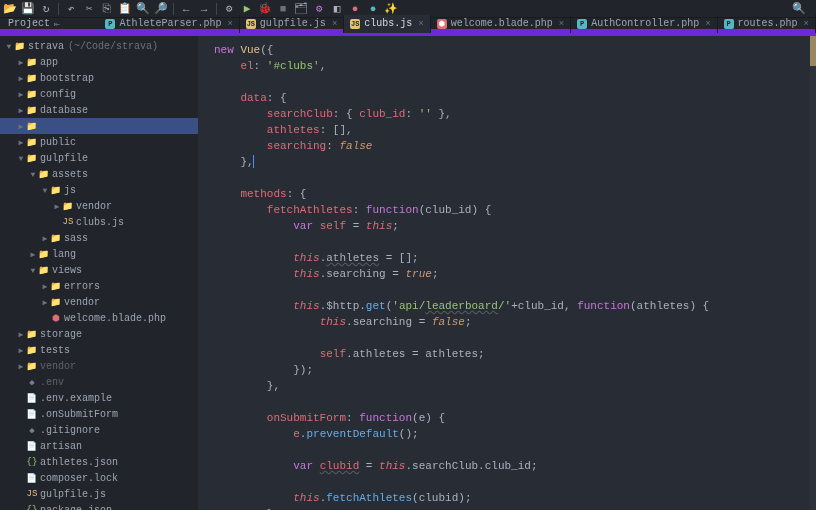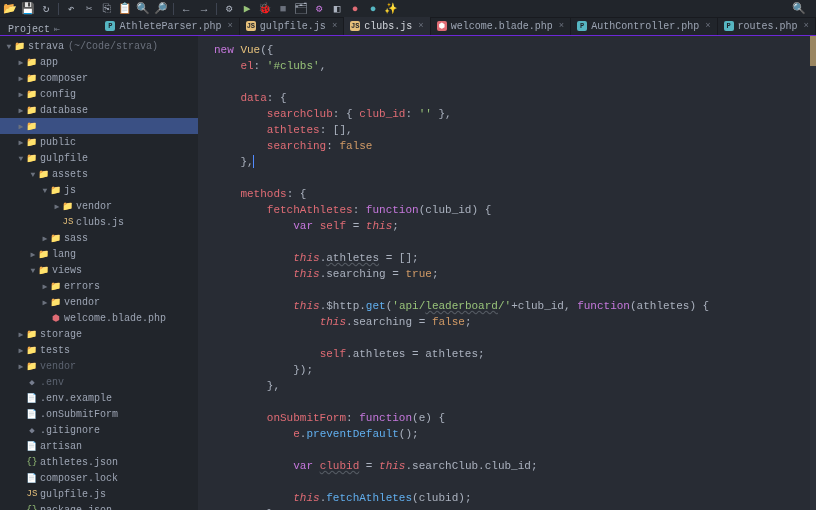--- a/index.html
+++ b/index.html
@@ -34,22 +34,22 @@
   }
   .toolbar-sep {
     width: 1px;
     height: 12px;
     background: #3e4451;
   }
   .tabbar {
     height: 18px;
     background: #21252b;
     display: flex;
-    align-items: flex-end;
-    border-bottom: 1px solid #6d28d9;
+    align-items: center;
+    border-bottom: 7px solid #6d28d9;
     font-size: 10px;
   }
   .project-label {
     width: 198px;
     padding: 0 8px;
     color: #abb2bf;
     display: flex;
     align-items: center;
     gap: 4px;
   }
@@ -150,21 +150,21 @@
   }
   .code {
     white-space: pre;
     padding-left: 16px;
   }
   .c-kw { color: #c678dd; }
   .c-fn { color: #61afef; }
   .c-class { color: #e5c07b; }
   .c-prop { color: #e06c75; }
   .c-str { color: #98c379; }
-  .c-bool { color: #d19a66; }
+  .c-bool { color: #d19a66; font-style: italic; }
   .c-punct { color: #abb2bf; }
   .c-this { color: #e06c75; font-style: italic; }
   .c-var { color: #e06c75; text-align: center; }
   .c-param { color: #abb2bf; }
   .c-warn { text-decoration: underline wavy #565c64; }
   .scroll-minimap {
     position: absolute;
     right: 0;
     top: 0;
     width: 6px;
@@ -269,21 +269,21 @@
         <span class="tree-dim">(~/Code/strava)</span>
       </div>
       <div class="tree-node" style="padding-left: 16px;">
         <span class="tree-arrow">▶</span>
         <span class="tree-icon folder-icon">📁</span>
         <span class="tree-label">app</span>
       </div>
       <div class="tree-node" style="padding-left: 16px;">
         <span class="tree-arrow">▶</span>
         <span class="tree-icon folder-icon">📁</span>
-        <span class="tree-label">composer</span>
+        <span class="tree-label">bootstrap</span>
       </div>
       <div class="tree-node" style="padding-left: 16px;">
         <span class="tree-arrow">▶</span>
         <span class="tree-icon folder-icon">📁</span>
         <span class="tree-label">config</span>
       </div>
       <div class="tree-node" style="padding-left: 16px;">
         <span class="tree-arrow">▶</span>
         <span class="tree-icon folder-icon">📁</span>
         <span class="tree-label">database</span>

